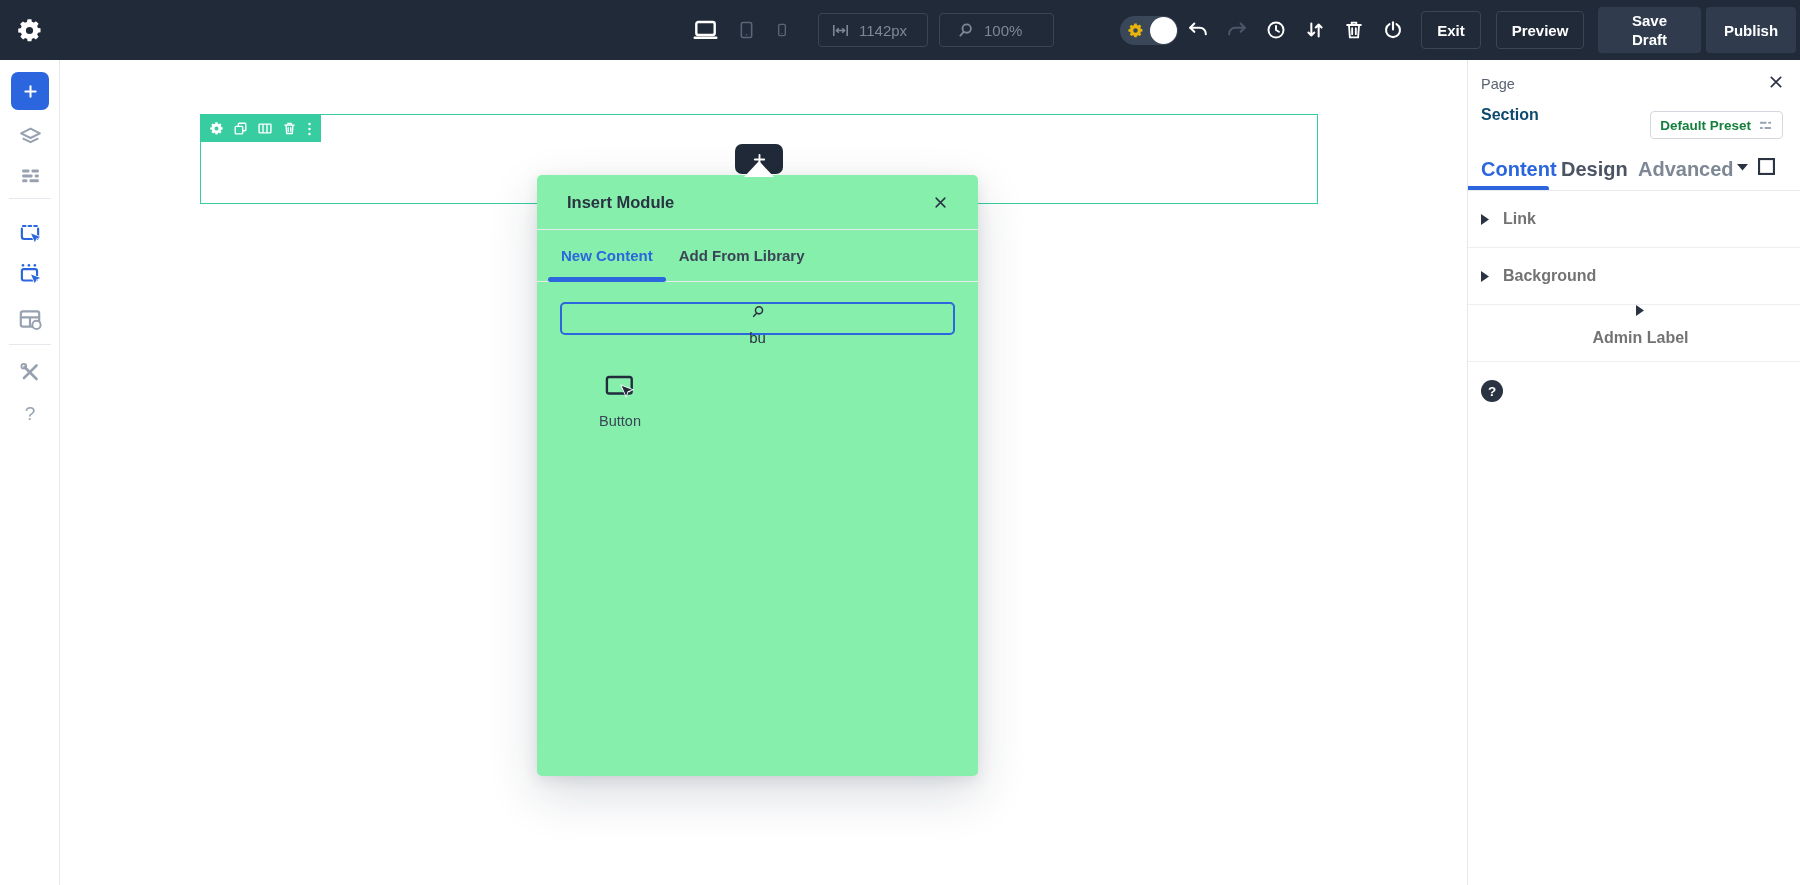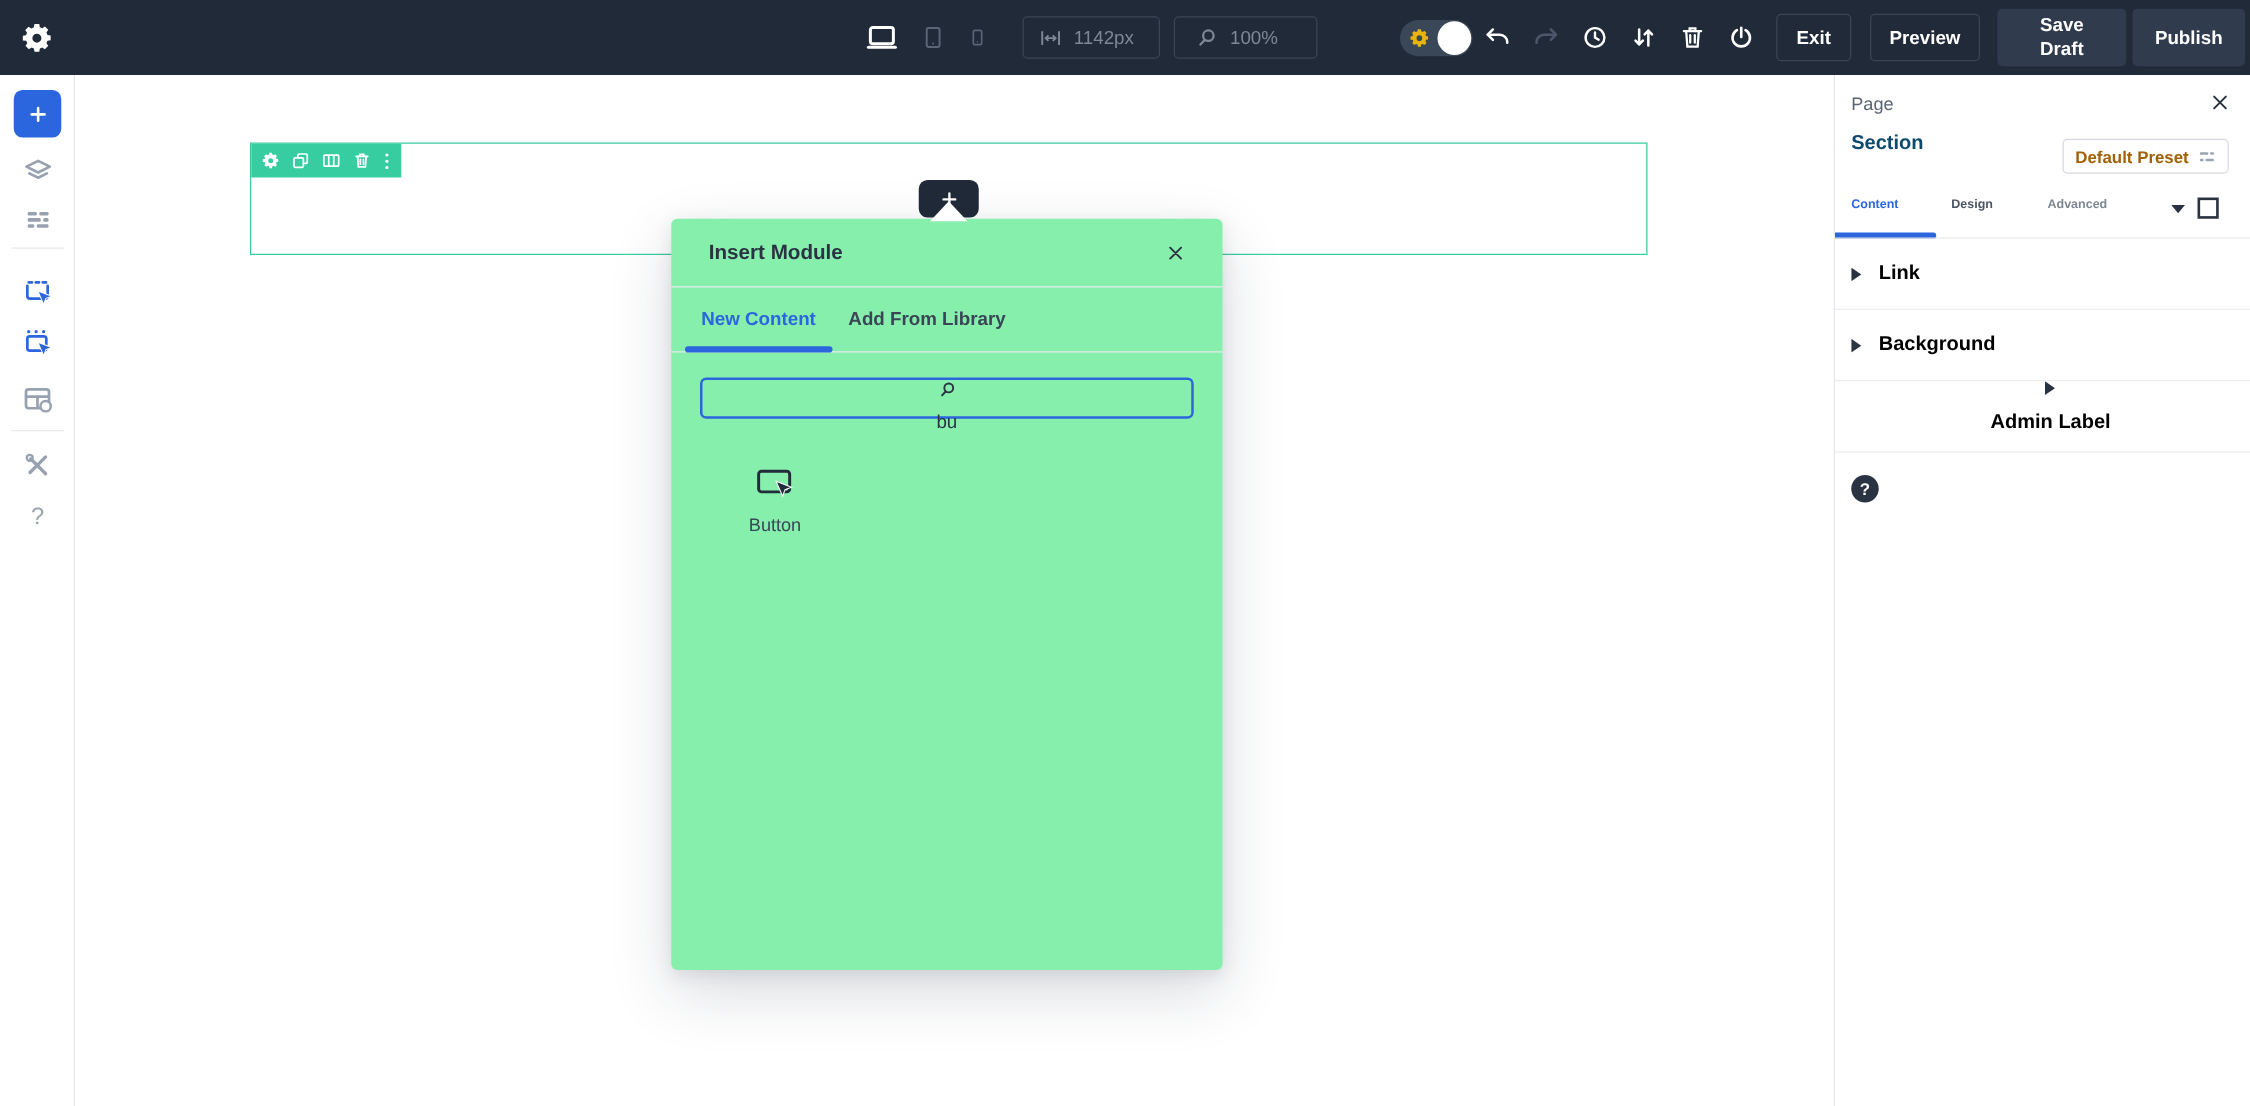--- a/index.html
+++ b/index.html
@@ -62,31 +62,31 @@
   .modal-search .scaret { width:1.5px; height:17px; background:#2A3342; }
   .module-item { position:absolute; left:34px; top:199px; width:98px; text-align:center; cursor:pointer; }
   .module-item .mi-icon { display:flex; justify-content:center; color:#222C3D; }
   .module-item .mi-label { margin-top:13px; font-size:14.5px; color:#3A4555; }
 
   
   .rpanel { position:absolute; left:1467px; top:60px; width:333px; height:825px; background:#fff; border-left:1px solid #E5E8EC; z-index:30; }
   .rp-title { position:absolute; left:13px; top:16px; font-size:14.5px; color:#5A6473; }
   .rp-close { position:absolute; right:16px; top:14px; color:#2A3342; cursor:pointer; }
   .rp-elem { position:absolute; left:13px; top:46px; font-size:16px; font-weight:700; color:#0c4a6e; }
-  .rp-preset { position:absolute; right:17px; top:51px; height:28px; border:1px solid #D5D9DF; border-radius:4px; display:flex; align-items:center; gap:7px; padding:0 9px; font-size:13.5px; font-weight:600; color:#a16207; cursor:pointer; background:#fff; }
-  .rp-tab { position:absolute; top:98px; font-size:10px; font-weight:600; cursor:pointer; }
+  .rp-preset { position:absolute; right:17px; top:51px; height:28px; border:1px solid #D5D9DF; border-radius:4px; display:flex; align-items:center; gap:7px; padding:0 9px; font-size:13.5px; font-weight:600; color:#15803d; cursor:pointer; background:#fff; }
+  .rp-tab { position:absolute; top:98px; font-size:20px; font-weight:600; cursor:pointer; }
   .rp-tab.t-content { left:13px; color:#2B66DE; }
   .rp-tab.t-design { left:93px; color:#4A5463; }
   .rp-tab.t-advanced { left:170px; color:#7E8794; }
   .rp-caret { position:absolute; left:269px; top:104px; color:#2A3342; cursor:pointer; }
   .rp-square { position:absolute; left:288px; top:96px; color:#2A3342; cursor:pointer; }
   .rp-underline { position:absolute; left:0; top:126px; width:81px; height:5px; background:#2B66DE; border-radius:0 3px 3px 0; }
   .rp-divider { position:absolute; left:0; right:0; top:130px; height:1px; background:#E8EAEE; }
   .rp-acc { position:absolute; left:0; right:0; height:57px; border-bottom:1px solid #ECEEF1; display:flex; align-items:center; padding-left:13px; gap:13px; cursor:pointer; }
-  .rp-acc .acc-label { font-size:16px; font-weight:700; color:#000000; }
+  .rp-acc .acc-label { font-size:16px; font-weight:700; color:#737373; }
   .acc-0 { top:131px; } .acc-1 { top:188px; } .acc-2 { top:245px;flex-direction:column; }
   .rp-help { position:absolute; left:13px; top:320px; width:22px; height:22px; border-radius:50%; background:#2A3342; color:#fff; font-size:13.5px; font-weight:700; display:flex; align-items:center; justify-content:center; cursor:pointer; }
 </style>
 </head>
 <body>
 
 <header class="topbar">
   <div class="tb-gear">
     <svg width="27" height="27" viewBox="0 0 24 24">
         <path fill="currentColor" fill-rule="evenodd" d="M10.3 2h3.4l.4 2.3c.6.2 1.2.4 1.7.7l1.9-1.3 2.4 2.4-1.3 1.9c.3.5.5 1.1.7 1.7l2.3.4v3.4l-2.3.4c-.2.6-.4 1.2-.7 1.7l1.3 1.9-2.4 2.4-1.9-1.3c-.5.3-1.1.5-1.7.7l-.4 2.3h-3.4l-.4-2.3a7 7 0 0 1-1.7-.7l-1.9 1.3-2.4-2.4 1.3-1.9a7 7 0 0 1-.7-1.7L2 13.7v-3.4l2.3-.4c.2-.6.4-1.2.7-1.7L3.7 6.3l2.4-2.4 1.9 1.3c.5-.3 1.1-.5 1.7-.7L10.3 2zM12 15.2a3.2 3.2 0 1 0 0-6.4 3.2 3.2 0 0 0 0 6.4z"></path>

